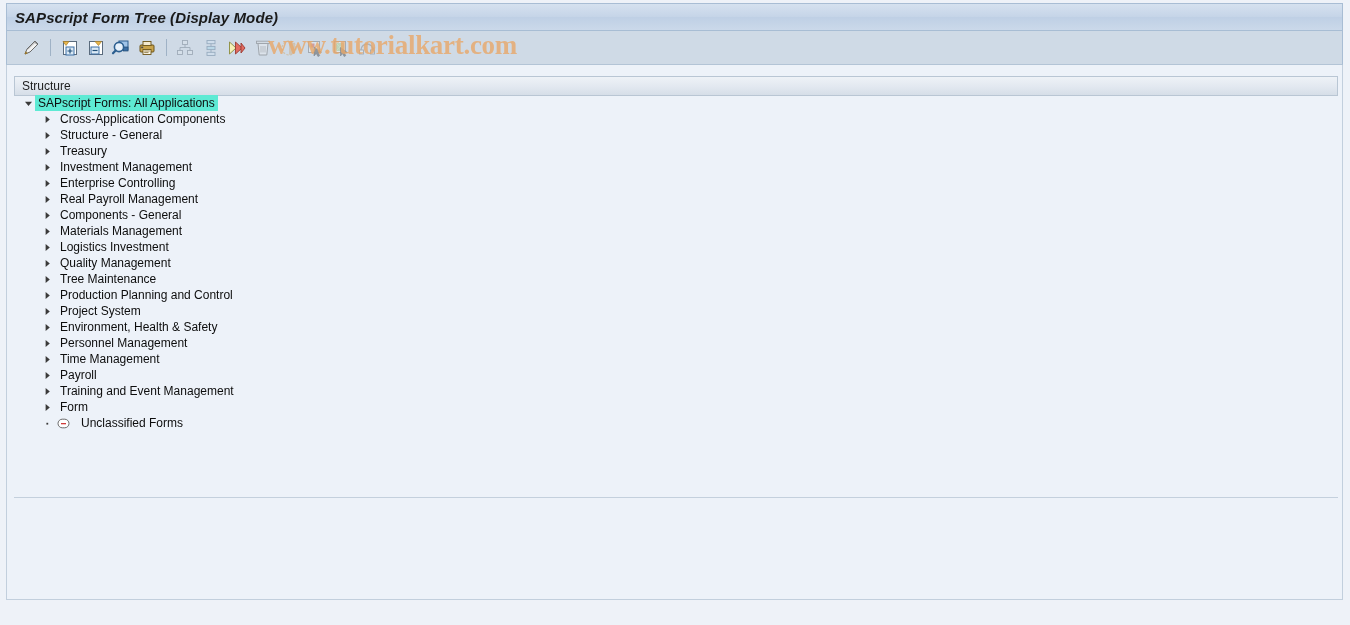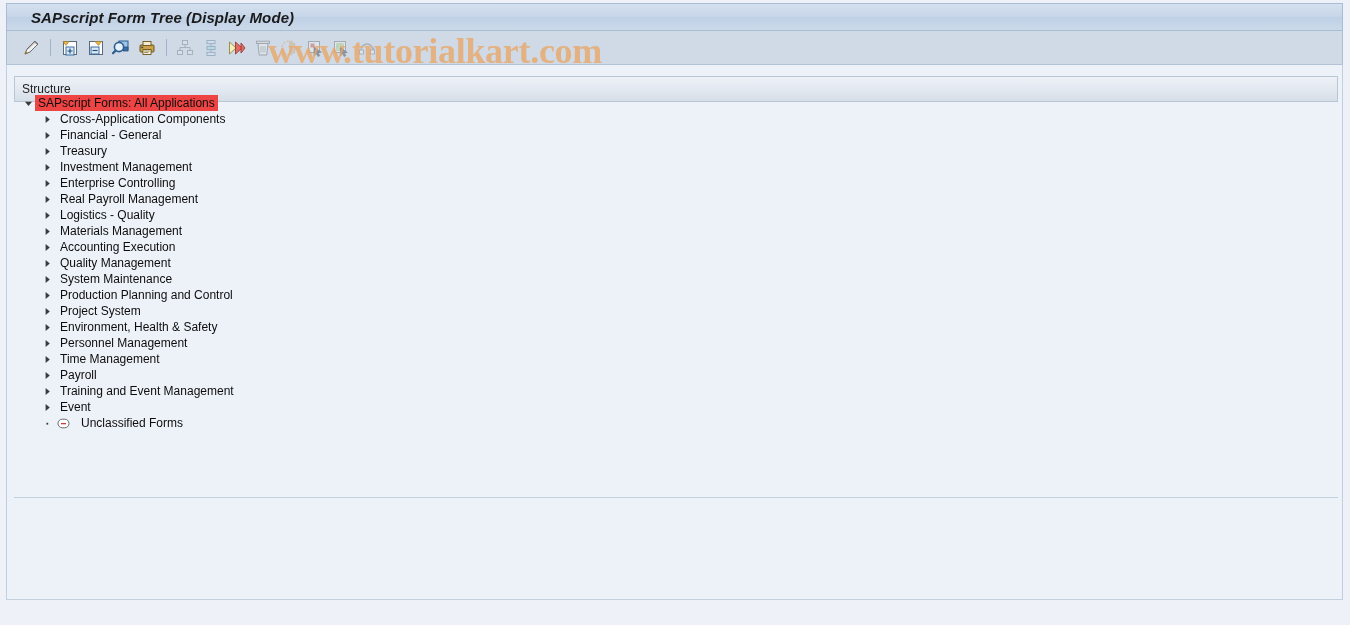--- a/index.html
+++ b/index.html
@@ -31,21 +31,21 @@
     box-sizing: border-box;
     display: flex;
     align-items: center;
   }
   .titlebar .title-text {
     font-family: "Liberation Sans", sans-serif;
     font-size: 15px;
     font-weight: bold;
     font-style: italic;
     color: #1a1a1a;
-    padding-left: 24px;
+    padding-left: 8px;
     letter-spacing: 0.1px;
     white-space: nowrap;
   }
 
   
   .toolbar {
     position: absolute;
     left: 6px;
     top: 31px;
     width: 1337px;
@@ -78,21 +78,21 @@
   }
   .tbtn svg { display: block; }
   .tbtn.dim { opacity: 0.42; }
 
   
   .watermark {
     position: absolute;
     left: 268px;
     top: 30px;
     font-family: "Liberation Serif", serif;
-    font-size: 36px;
+    font-size: 27px;
     font-weight: bold;
     color: #e8a86a;
     opacity: 0.80;
     white-space: nowrap;
     pointer-events: none;
     letter-spacing: -0.3px;
   }
 
   
   .bodypanel {
@@ -107,21 +107,21 @@
     border-bottom: 1px solid #c2cfdd;
     box-sizing: border-box;
   }
 
   
   .colheader {
     position: absolute;
     left: 14px;
     top: 76px;
     width: 1324px;
-    height: 26px;
+    height: 20px;
     background: linear-gradient(to bottom, #eef2f7 0%, #e2e8f0 55%, #d6dee8 100%);
     border: 1px solid #b9c6d4;
     box-sizing: border-box;
     display: flex;
     align-items: center;
   }
   .colheader .label {
     font-size: 12px;
     color: #1d1d1d;
     padding-left: 7px;
@@ -149,21 +149,21 @@
     justify-content: center;
     height: 16px;
   }
   .tlabel {
     font-size: 12px;
     color: #0d0d0d;
     line-height: 16px;
     white-space: nowrap;
   }
   .trow.root .tlabel {
-    background: #ef4444;
+    background: #5eead4;
     padding: 0 3px;
   }
   .trow.root .twist { margin-left: 7px; }
 
   .child .twist { margin-left: 26px; }
   .child .tlabel { padding-left: 6px; }
 
   .leaf .twist { margin-left: 26px; }
   .leaf .tlabel { padding-left: 11px; }
   .leaficon {
@@ -351,21 +351,21 @@
             </svg>
           </span>
           <span class="tlabel">Cross-Application Components</span>
         </div>
         <div class="trow child">
           <span class="twist">
             <svg width="9" height="9" viewBox="0 0 9 9">
               <path d="M2.6 1 L2.6 8 L6.8 4.5 Z" fill="#3a3a3a"></path>
             </svg>
           </span>
-          <span class="tlabel">Financial - General</span>
+          <span class="tlabel">Structure - General</span>
         </div>
         <div class="trow child">
           <span class="twist">
             <svg width="9" height="9" viewBox="0 0 9 9">
               <path d="M2.6 1 L2.6 8 L6.8 4.5 Z" fill="#3a3a3a"></path>
             </svg>
           </span>
           <span class="tlabel">Treasury</span>
         </div>
         <div class="trow child">
@@ -391,53 +391,53 @@
             </svg>
           </span>
           <span class="tlabel">Real Payroll Management</span>
         </div>
         <div class="trow child">
           <span class="twist">
             <svg width="9" height="9" viewBox="0 0 9 9">
               <path d="M2.6 1 L2.6 8 L6.8 4.5 Z" fill="#3a3a3a"></path>
             </svg>
           </span>
-          <span class="tlabel">Logistics - Quality</span>
+          <span class="tlabel">Components - General</span>
         </div>
         <div class="trow child">
           <span class="twist">
             <svg width="9" height="9" viewBox="0 0 9 9">
               <path d="M2.6 1 L2.6 8 L6.8 4.5 Z" fill="#3a3a3a"></path>
             </svg>
           </span>
           <span class="tlabel">Materials Management</span>
         </div>
         <div class="trow child">
           <span class="twist">
             <svg width="9" height="9" viewBox="0 0 9 9">
               <path d="M2.6 1 L2.6 8 L6.8 4.5 Z" fill="#3a3a3a"></path>
             </svg>
           </span>
-          <span class="tlabel">Accounting Execution</span>
+          <span class="tlabel">Logistics Investment</span>
         </div>
         <div class="trow child">
           <span class="twist">
             <svg width="9" height="9" viewBox="0 0 9 9">
               <path d="M2.6 1 L2.6 8 L6.8 4.5 Z" fill="#3a3a3a"></path>
             </svg>
           </span>
           <span class="tlabel">Quality Management</span>
         </div>
         <div class="trow child">
           <span class="twist">
             <svg width="9" height="9" viewBox="0 0 9 9">
               <path d="M2.6 1 L2.6 8 L6.8 4.5 Z" fill="#3a3a3a"></path>
             </svg>
           </span>
-          <span class="tlabel">System Maintenance</span>
+          <span class="tlabel">Tree Maintenance</span>
         </div>
         <div class="trow child">
           <span class="twist">
             <svg width="9" height="9" viewBox="0 0 9 9">
               <path d="M2.6 1 L2.6 8 L6.8 4.5 Z" fill="#3a3a3a"></path>
             </svg>
           </span>
           <span class="tlabel">Production Planning and Control</span>
         </div>
         <div class="trow child">
@@ -487,21 +487,21 @@
             </svg>
           </span>
           <span class="tlabel">Training and Event Management</span>
         </div>
         <div class="trow child">
           <span class="twist">
             <svg width="9" height="9" viewBox="0 0 9 9">
               <path d="M2.6 1 L2.6 8 L6.8 4.5 Z" fill="#3a3a3a"></path>
             </svg>
           </span>
-          <span class="tlabel">Event</span>
+          <span class="tlabel">Form</span>
         </div>
         <div class="trow leaf">
           <span class="twist">
             <svg width="9" height="9" viewBox="0 0 9 9">
               <rect x="3.4" y="3.8" width="1.8" height="1.8" fill="#3a3a3a"></rect>
             </svg>
           </span>
           <span class="leaficon">
             <svg width="13" height="13" viewBox="0 0 13 13">
               <rect x="1" y="2.2" width="11" height="8.6" rx="4.3" fill="#ffffff" stroke="#5a5a5a" stroke-width="0.9"></rect>

